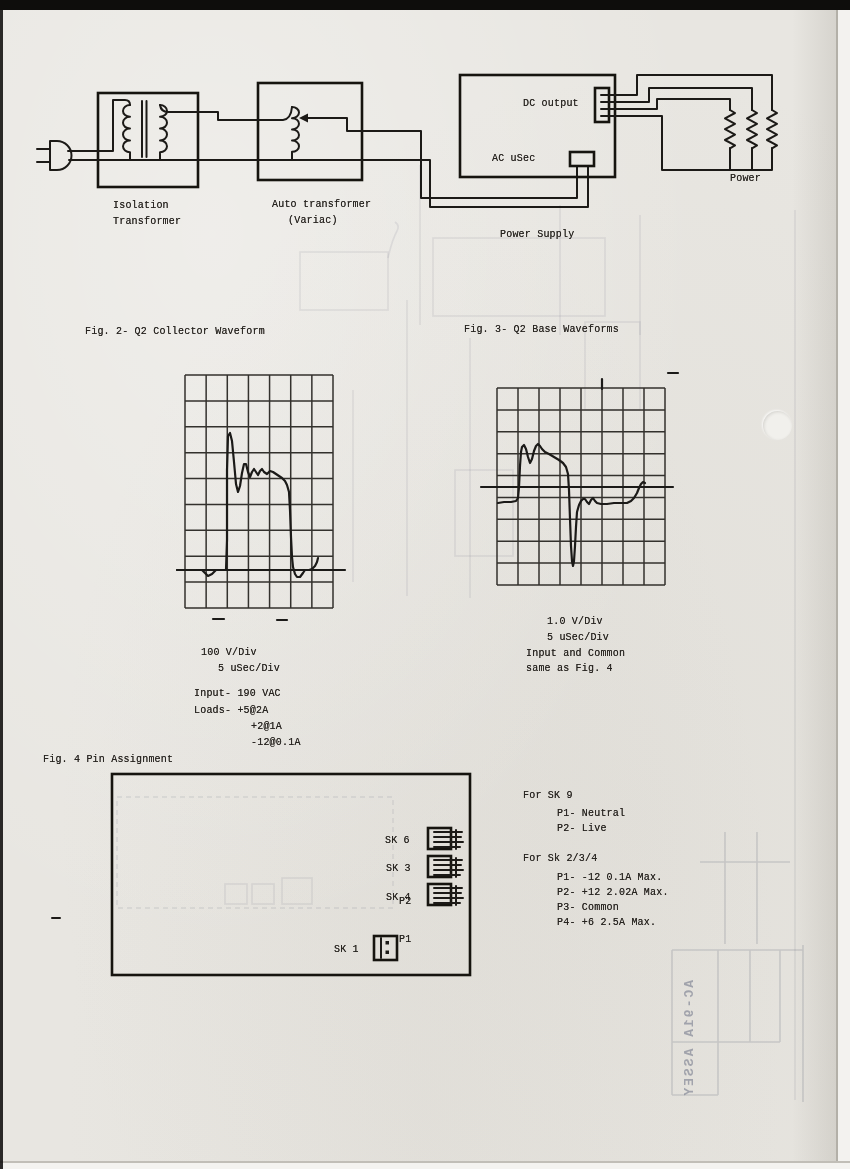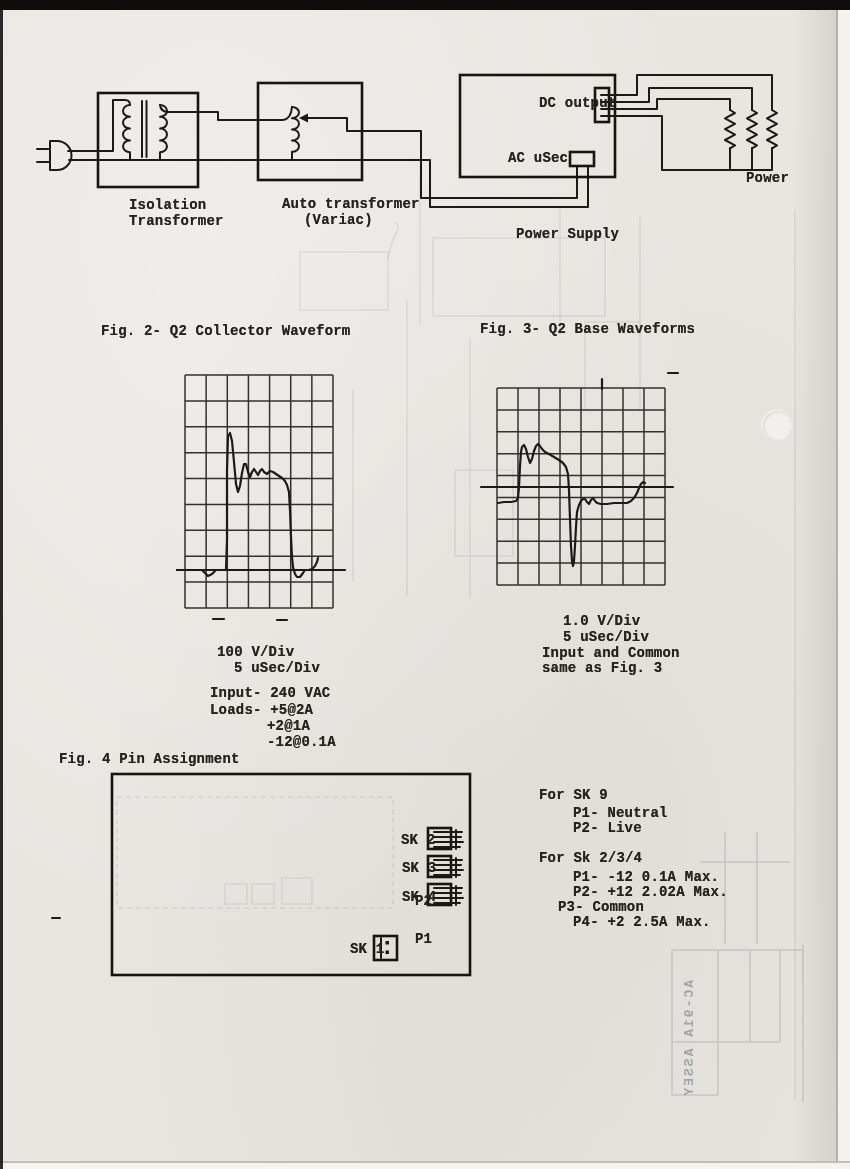--- a/index.html
+++ b/index.html
@@ -6,24 +6,23 @@
   .page{
     position:relative;width:850px;height:1169px;overflow:hidden;
     background:
       radial-gradient(ellipse at 25% 20%, rgba(255,255,255,0.30), transparent 55%),
       radial-gradient(ellipse at 75% 70%, rgba(175,170,158,0.10), transparent 65%),
       radial-gradient(ellipse at 50% 95%, rgba(190,185,175,0.10), transparent 60%),
       #e8e6e1;
     font-family:"Liberation Mono","DejaVu Sans Mono",monospace;
   }
   .t{
-    position:absolute;color:#26231f;font-size:14px;font-weight:700;
+    position:absolute;color:#26231f;font-size:10px;font-weight:400;
     letter-spacing:0.2px;white-space:pre;line-height:15px;
     text-shadow:0 0 0.6px rgba(35,30,25,0.75);
-    margin-left:16px;
   }
   svg{position:absolute;left:0;top:0;}
   .wire{stroke:#1c1a17;stroke-width:2;fill:none;stroke-linecap:round;stroke-linejoin:round;}
   .box{stroke:#16140f;stroke-width:2.6;fill:none;}
   .fill{fill:#1c1a17;stroke:none;}
   .grid{stroke:#33312d;stroke-width:1.5;}
   .trace{stroke:#1b1a18;stroke-width:2.2;fill:none;stroke-linecap:round;stroke-linejoin:round;}
   .ghost{stroke:rgba(105,110,128,0.13);stroke-width:1.6;fill:none;}
   .ghost-dash{stroke:rgba(105,110,128,0.16);stroke-width:1.4;fill:none;stroke-dasharray:5 4;}
   .ghost2{stroke:rgba(100,105,125,0.22);stroke-width:1.6;fill:none;}
@@ -185,58 +184,58 @@
         <path class="wire" d="M381,938 V958"></path>
         <rect class="fill" x="385.5" y="941" width="3.5" height="3.5"></rect>
         <rect class="fill" x="385.5" y="950.5" width="3.5" height="3.5"></rect>
       </g>
       <path class="wire" d="M52,918 H60"></path>
     </g>
   </svg>
 
   <div class="t" style="left:113px;top:198px">Isolation</div>
   <div class="t" style="left:113px;top:214px">Transformer</div>
-  <div class="t" style="left:266px;top:197px">Auto transformer</div>
+  <div class="t" style="left:272px;top:197px">Auto transformer</div>
   <div class="t" style="left:288px;top:213px">(Variac)</div>
   <div class="t" style="left:500px;top:227px">Power Supply</div>
   <div class="t" style="left:523px;top:96px">DC output</div>
   <div class="t" style="left:492px;top:151px">AC uSec</div>
   <div class="t" style="left:730px;top:171px">Power</div>
 
   <div class="t" style="left:85px;top:324px">Fig. 2- Q2 Collector Waveform</div>
   <div class="t" style="left:464px;top:322px">Fig. 3- Q2 Base Waveforms</div>
 
   <div class="t" style="left:201px;top:645px">100 V/Div</div>
   <div class="t" style="left:218px;top:661px">5 uSec/Div</div>
-  <div class="t" style="left:194px;top:686px">Input- 240 VAC</div>
+  <div class="t" style="left:194px;top:686px">Input- 190 VAC</div>
   <div class="t" style="left:194px;top:703px">Loads- +5@2A</div>
   <div class="t" style="left:251px;top:719px">+2@1A</div>
   <div class="t" style="left:251px;top:735px">-12@0.1A</div>
 
   <div class="t" style="left:547px;top:614px">1.0 V/Div</div>
   <div class="t" style="left:547px;top:630px">5 uSec/Div</div>
   <div class="t" style="left:526px;top:646px">Input and Common</div>
-  <div class="t" style="left:526px;top:661px">same as Fig. 3</div>
+  <div class="t" style="left:526px;top:661px">same as Fig. 4</div>
 
   <div class="t" style="left:43px;top:752px">Fig. 4 Pin Assignment</div>
-  <div class="t" style="left:385px;top:833px">SK 2</div>
+  <div class="t" style="left:385px;top:833px">SK 6</div>
   <div class="t" style="left:386px;top:861px">SK 3</div>
   <div class="t" style="left:386px;top:890px">SK 4</div>
   <div class="t" style="left:334px;top:942px">SK 1</div>
   <div class="t" style="left:399px;top:932px">P1</div>
   <div class="t" style="left:399px;top:894px">P2</div>
 
   <div class="t" style="left:523px;top:788px">For SK 9</div>
   <div class="t" style="left:557px;top:806px">P1- Neutral</div>
   <div class="t" style="left:557px;top:821px">P2- Live</div>
   <div class="t" style="left:523px;top:851px">For Sk 2/3/4</div>
   <div class="t" style="left:557px;top:870px">P1- -12 0.1A Max.</div>
   <div class="t" style="left:557px;top:885px">P2- +12 2.02A Max.</div>
-  <div class="t" style="left:542px;top:900px">P3- Common</div>
-  <div class="t" style="left:557px;top:915px">P4- +2 2.5A Max.</div>
+  <div class="t" style="left:557px;top:900px">P3- Common</div>
+  <div class="t" style="left:557px;top:915px">P4- +6 2.5A Max.</div>
 
   <div class="ghost-text" style="left:682px;top:980px;height:130px">AC-91A ASSEY</div>
 
   <div class="punch-hole"></div>
   <div class="shade-right"></div>
   <div class="page-edge-right"></div>
   <div class="page-edge-bottom"></div>
   <div class="edge-top"></div>
   <div class="edge-left"></div>
 </div>

